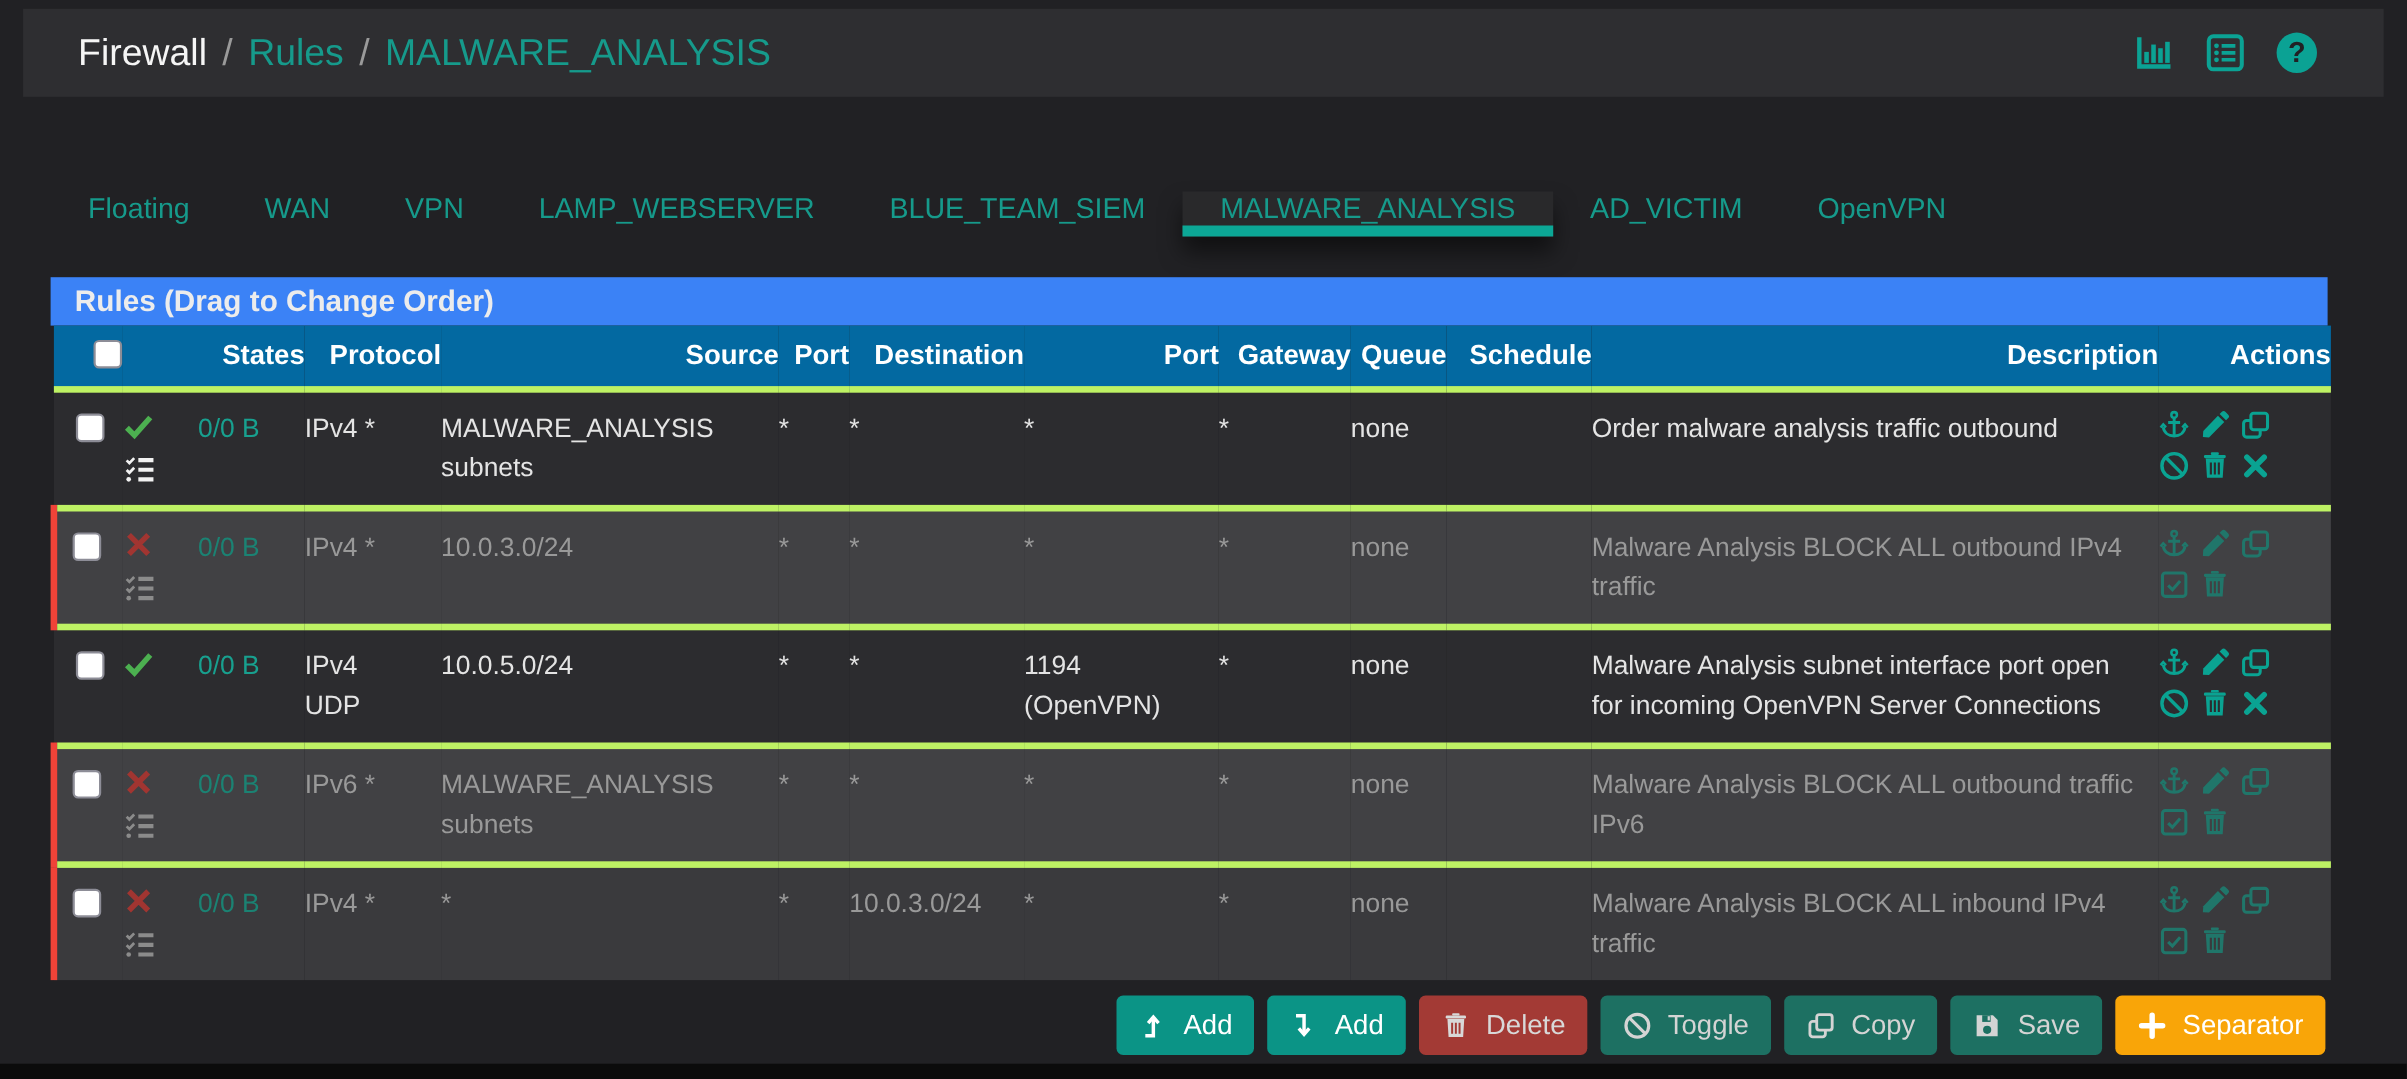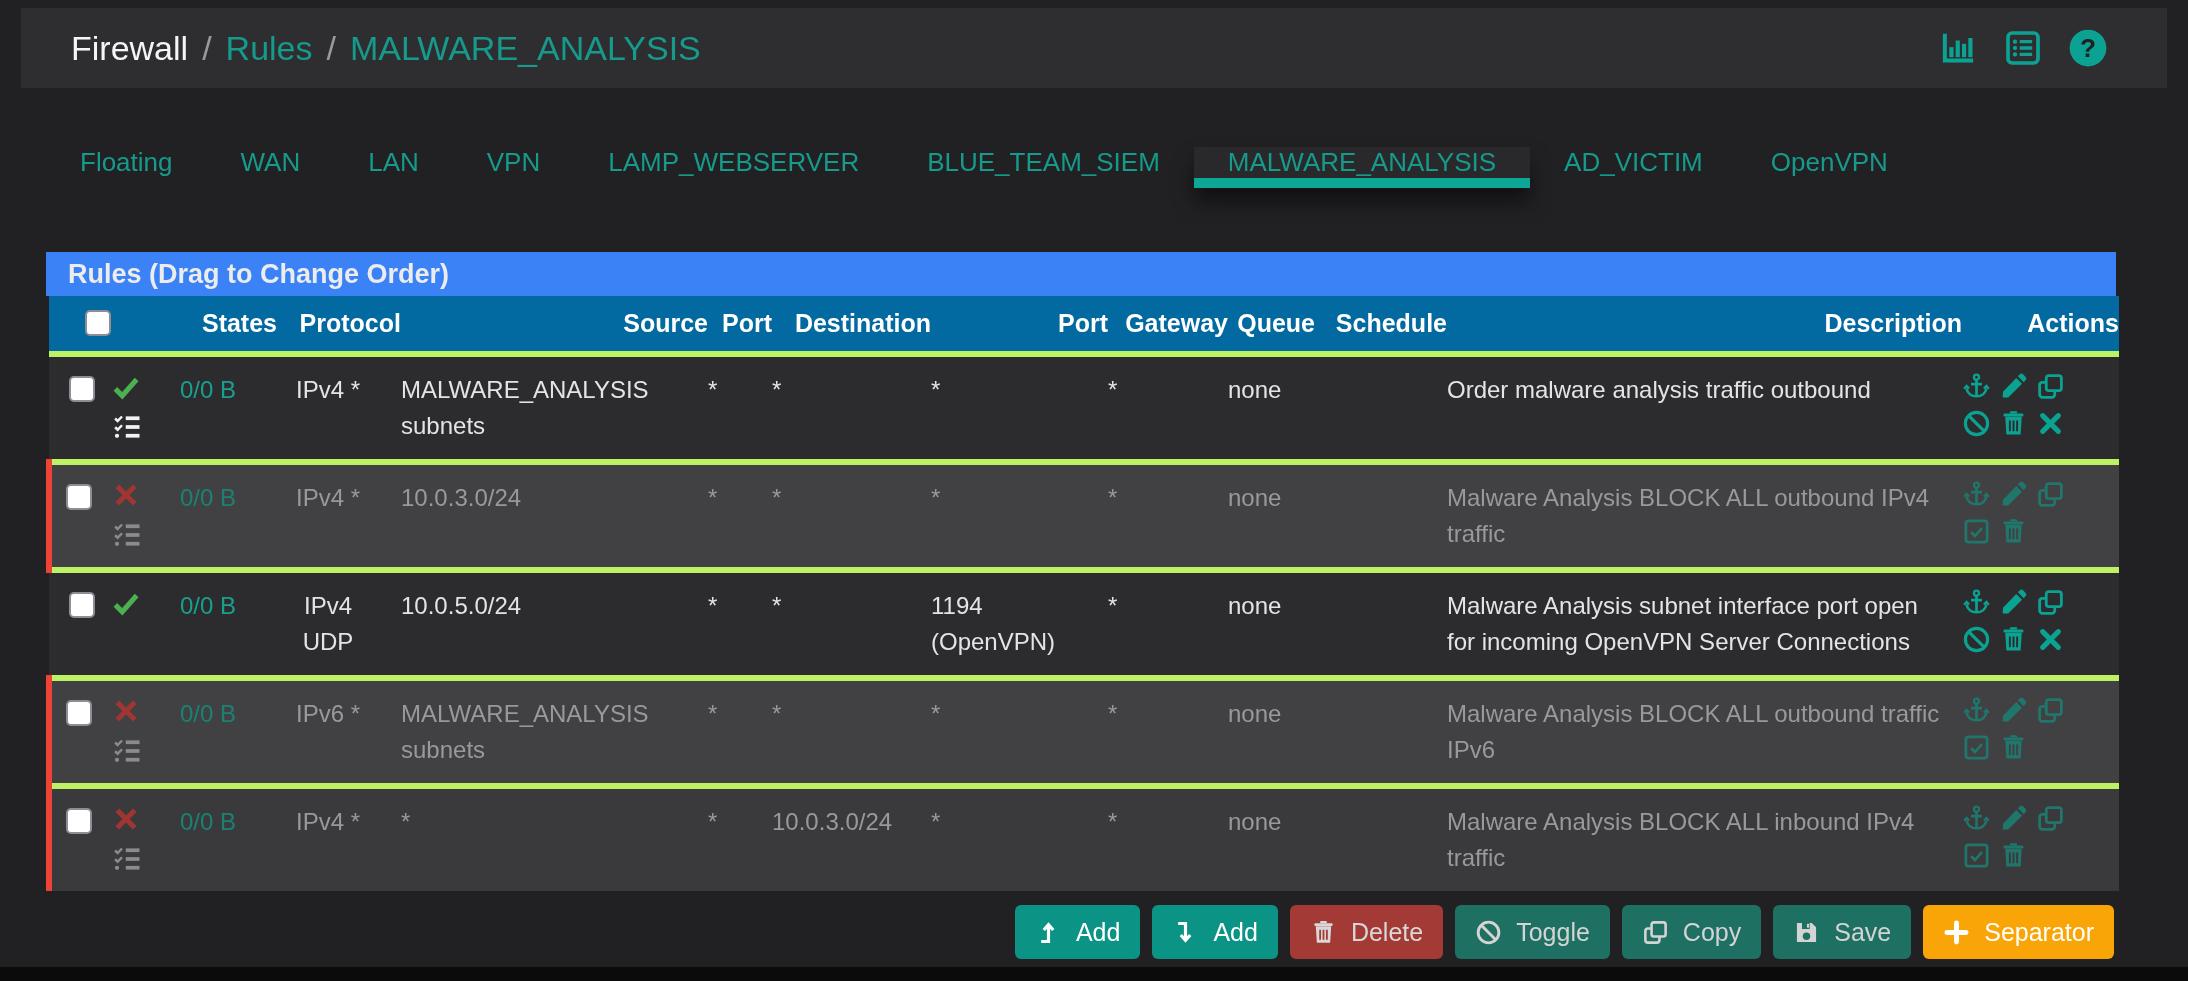--- a/index.html
+++ b/index.html
@@ -23,21 +23,21 @@
   .crumb-section { color:#f5f5f5; }
   .crumb-sep { color:#9a9a9a; }
   .crumb-link { color:#169a8b; text-decoration:none; cursor:pointer; }
   .header-icons { margin-left:auto; display:flex; align-items:center; gap:24px; color:#0ba294; }
   .header-icons .icon { width:40px; height:40px; cursor:pointer; }
   .header-icons .icon.help { width:42px; height:42px; }
 
   
   .tabs {
     position:absolute; top:120px; left:46px; right:46px; height:95px;
-    display:flex; align-items:center;
+    display:flex; align-items:flex-end;
   }
   .tab {
     display:flex; align-items:center; padding:0 34px;
     font-size:26px; color:#169a8b; text-decoration:none; cursor:pointer;
     border-bottom:10px solid transparent;
   }
   .tab.active {
     background:#29292b;
     border-bottom:10px solid #0ca796;
     box-shadow:0 14px 20px rgba(0,0,0,.5);
@@ -76,21 +76,21 @@
   .cell-indicator { }
   .indicator-stack { display:flex; flex-direction:column; gap:10px; align-items:flex-start; }
   .status-icon { width:30px; height:30px; }
   .status-icon.pass { color:#4cb050; }
   .status-icon.block { color:#a13531; }
   .states-detail-icon { width:32px; height:30px; color:#f2f2f2; cursor:pointer; }
   tr.rule-row.disabled .states-detail-icon { color:#8b8b8b; }
 
   .cell-states { color:#18a08f; }
   tr.rule-row.disabled .cell-states { color:#1b8273; }
-  .cell-protocol { padding-right:22px;text-align:center; }
+  .cell-protocol { padding-right:22px; }
 
   .cell-actions { }
   .actions-wrap { display:flex; flex-wrap:wrap; gap:8px; width:126px; }
   .action-icon { width:29px; height:29px; color:#0aa392; cursor:pointer; }
   tr.rule-row.disabled .action-icon { color:#20766a; }
 
   
   .footer-buttons {
     position:absolute; top:905px; right:74px;
     display:flex; gap:12px;
@@ -145,23 +145,20 @@
 
 <nav class="tabs">
   <a class="tab">
       <span>Floating</span>
     </a>
 
   <a class="tab">
       <span>WAN</span>
     </a>
 
-  <a class="tab">
-      <span>LAN</span>
-    </a>
 
   <a class="tab">
       <span>VPN</span>
     </a>
 
   <a class="tab">
       <span>LAMP_WEBSERVER</span>
     </a>
 
   <a class="tab">

